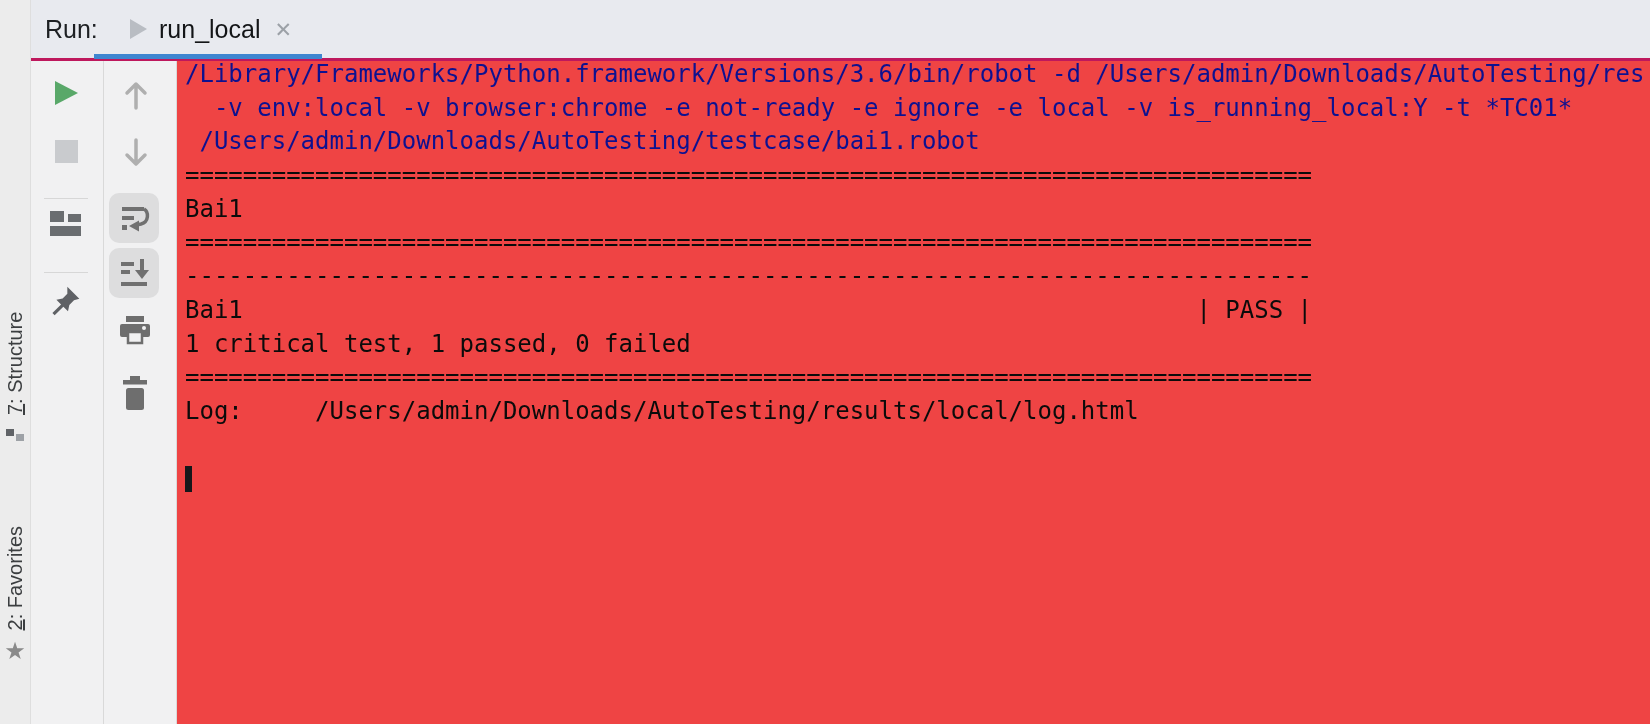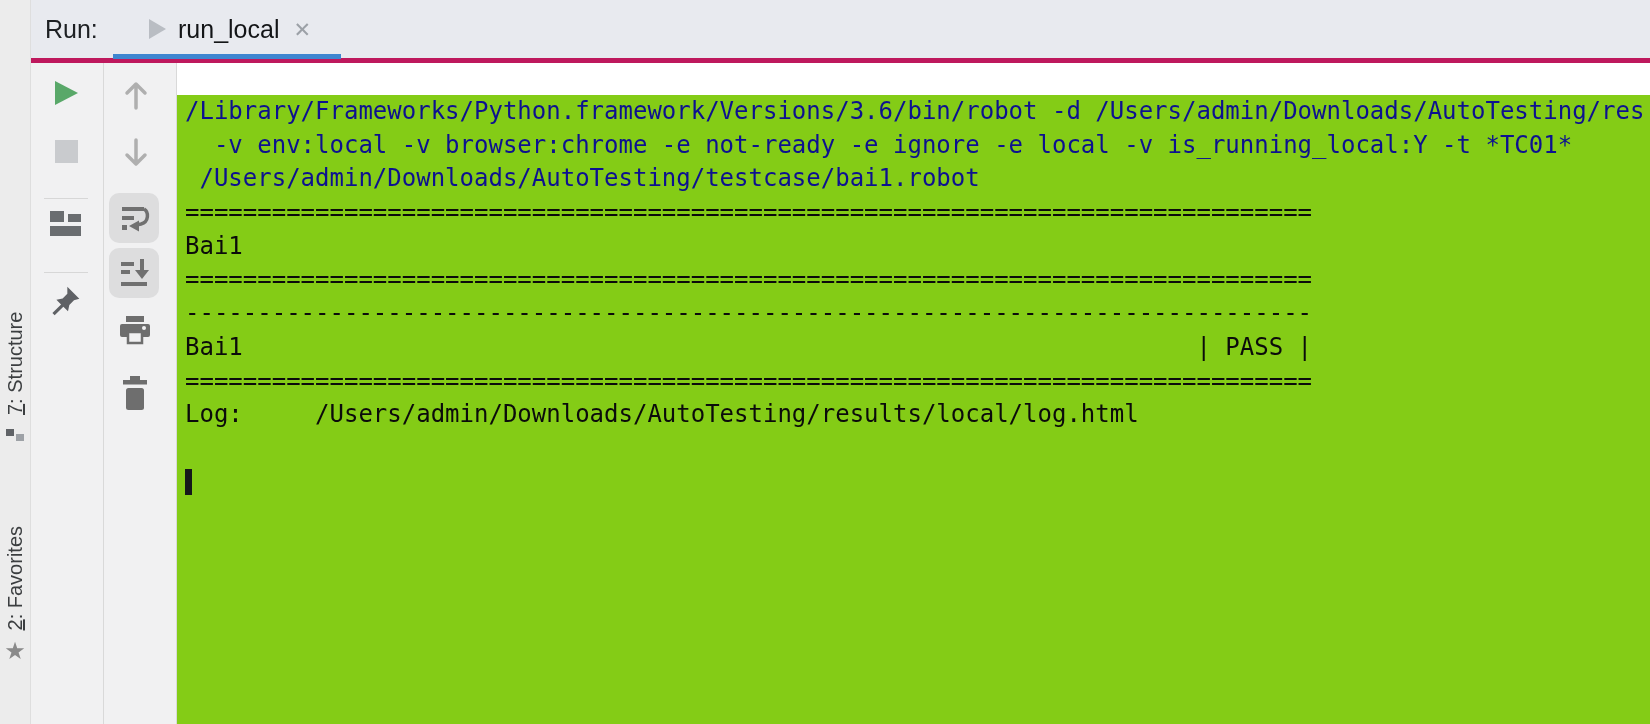--- a/index.html
+++ b/index.html
@@ -11,42 +11,42 @@
   
   .stripe{position:absolute;left:0;top:0;width:30px;height:724px;
     background:#ECECEC;border-right:1px solid #DEDEDE;z-index:5;}
   .vwrap{position:absolute;height:30px;display:flex;align-items:center;gap:10px;
     transform:rotate(-90deg);font-size:20px;color:#3b3e40;white-space:nowrap;cursor:default;}
   .vwrap .cr{transform:rotate(90deg);display:inline-flex;align-items:center;justify-content:center;}
   .vwrap .mn{text-decoration:underline;}
   .star{font-size:24px;color:#8A8A8A;line-height:1;}
   
   .header{position:absolute;left:30px;top:0;right:0;height:58px;
-    background:#E8EAEF;border-bottom:5px solid #be185d;z-index:4;}
+    background:#E8EAEF;border-bottom:3px solid #be185d;z-index:4;}
   .run-label{position:absolute;left:15px;top:0;height:58px;line-height:58px;
     font-size:25px;color:#1d2023;}
-  .tab{position:absolute;left:83px;top:0;width:228px;height:58px;
+  .tab{position:absolute;left:64px;top:0;width:228px;height:58px;
     display:flex;align-items:center;cursor:default;}
   .tab-underline{position:absolute;left:0;right:0;bottom:-1px;height:5px;background:#3E86D0;}
   .tab-play{margin-left:34px;display:flex;}
   .tab-label{margin-left:11px;font-size:25px;color:#131517;}
   .tab-close{margin-left:14px;font-size:21px;color:#9CA1A7;line-height:1;}
   
   .tb1{position:absolute;left:30px;top:58px;width:73px;bottom:0;
     background:#F1F1F2;border-right:1px solid #D9D9D9;z-index:3;}
   .tb2{position:absolute;left:104px;top:58px;width:72px;bottom:0;
     background:#F1F1F2;border-right:1px solid #D9D9D9;z-index:3;}
   .tbtn{position:absolute;display:flex;align-items:center;justify-content:center;}
   .sep{position:absolute;left:14px;width:44px;height:1px;background:#D7D7D7;}
   .stop-sq{width:23px;height:23px;background:#C9CBCE;}
   .toggle{width:50px;height:50px;background:#DDDDDE;border-radius:10px;}
   
-  .console{position:absolute;left:177px;top:58px;right:0;bottom:0;background:#84cc16;
+  .console{position:absolute;left:177px;top:58px;right:0;bottom:0;background:#ef4444;
     font-family:"DejaVu Sans Mono",monospace;font-size:24px;line-height:33.7px;
-    padding-left:8px;overflow:hidden;z-index:2;margin-top:37px;}
+    padding-left:8px;overflow:hidden;z-index:2;}
   .ln{white-space:pre;height:33.7px;color:#0b0b0b;}
   .ln.sys{color:#0d1190;}
   .cursor-line{height:33.7px;display:flex;align-items:center;}
   .cursor{width:7px;height:26px;background:#15171a;}
 </style>
 </head>
 <body>
 
 <div class="stripe">
   <div class="vwrap" style="width:190px;left:-80px;top:335px;">
@@ -151,19 +151,20 @@
 
 <div class="console">
   <div class="ln sys">/Library/Frameworks/Python.framework/Versions/3.6/bin/robot -d /Users/admin/Downloads/AutoTesting/res</div>
   <div class="ln sys">  -v env:local -v browser:chrome -e not-ready -e ignore -e local -v is_running_local:Y -t *TC01*</div>
   <div class="ln sys"> /Users/admin/Downloads/AutoTesting/testcase/bai1.robot</div>
   <div class="ln">==============================================================================</div>
   <div class="ln">Bai1</div>
   <div class="ln">==============================================================================</div>
   <div class="ln">------------------------------------------------------------------------------</div>
   <div class="ln">Bai1                                                                  | PASS |</div>
+  <div class="ln">1 critical test, 1 passed, 0 failed</div>
   <div class="ln">==============================================================================</div>
   <div class="ln">Log:     /Users/admin/Downloads/AutoTesting/results/local/log.html</div>
   <div class="ln"></div>
   <div class="cursor-line">
     <div class="cursor"></div>
   </div>
 </div>
 
 </body></html>

